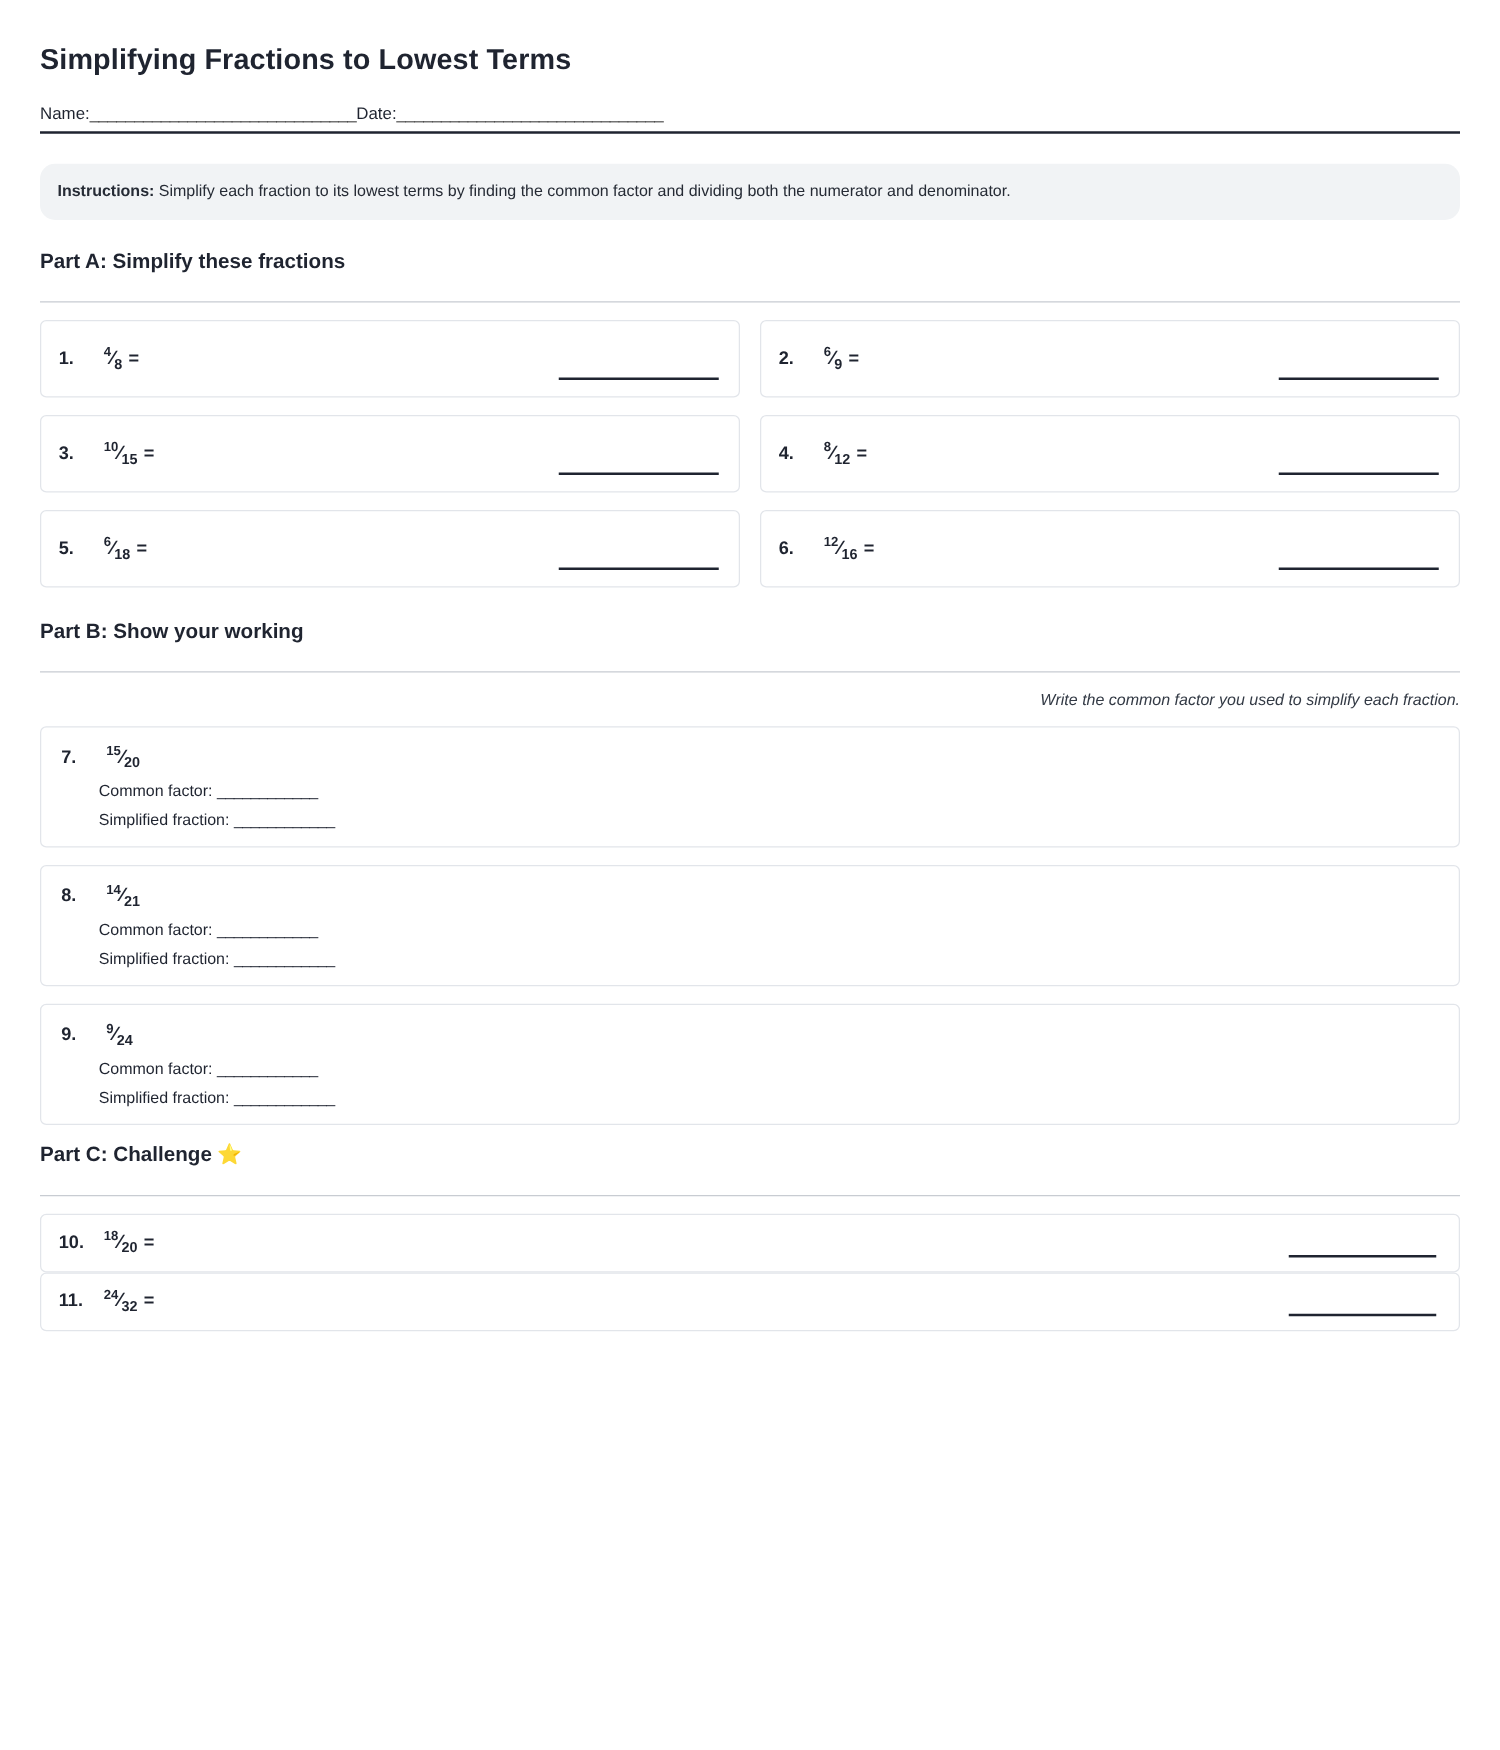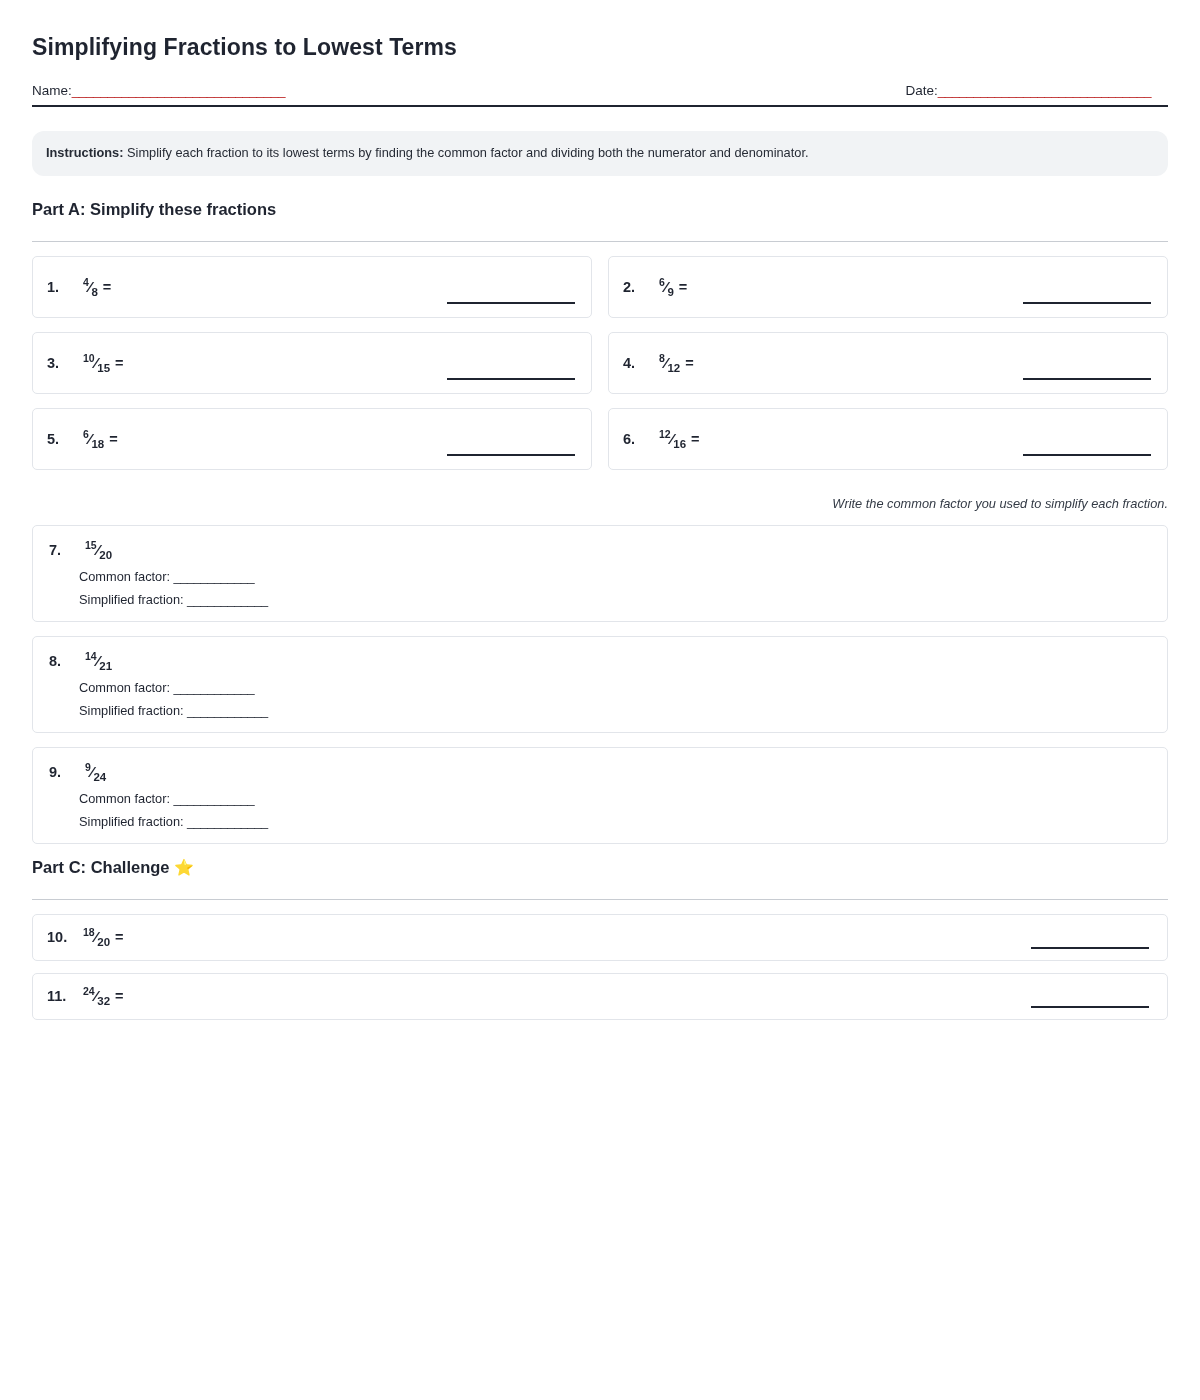--- a/index.html
+++ b/index.html
@@ -25,34 +25,34 @@
     font-size: 23px;
     font-weight: bold;
     color: #1f2430;
     margin: 8px 0 22px 0;
     letter-spacing: 0.1px;
   }
 
   
   .namedate {
     display: flex;
-    justify-content: space-between;
+    justify-content: flex-start;
     align-items: flex-end;
     font-size: 13.5px;
     color: #1f2430;
     padding-bottom: 7px;
     border-bottom: 2.5px solid #1f2430;
     margin-bottom: 24px;
   }
   .nd-field { display: flex; align-items: baseline; white-space: pre; }
   .nd-label { font-size: 13.5px; }
   .nd-blank {
     font-size: 13.5px;
     letter-spacing: -0.4px;
-    color: #b91c1c;
+    color: #404040;
   }
   .nd-right { margin-right: 17px; }
 
   
   .instructions {
     background: #f1f3f5;
     border-radius: 12px;
     padding: 13px 14px;
     font-size: 12.8px;
     line-height: 1.45;
@@ -145,21 +145,20 @@
   
   .cbox {
     border: 1px solid #e2e5ea;
     border-radius: 5px;
     background: #ffffff;
     height: 47px;
     padding: 0 14px;
     display: flex;
     align-items: center;
     position: relative;
-    margin-bottom: 12px;
   }
   .cbox .answer-line { right: 18px; bottom: 11px; width: 118px; }
   .sec-c-wrap { margin-top: 2px; }
 </style>
 </head>
 <body>
 
 <div class="page">
 
   <div class="worksheet-title">Simplifying Fractions to Lowest Terms</div>
@@ -219,20 +218,21 @@
 
     <div class="qbox">
       <span class="qnum">6.</span>
       <span class="frac"><span class="num">12</span><span class="sl">⁄</span><span class="den">16</span></span>
       <span class="qeq">=</span>
       <span class="answer-line"></span>
     </div>
 
   </div>
 
+  <div class="section-head">Part B: Show your working</div>
   <div class="section-note">Write the common factor you used to simplify each fraction.</div>
 
   <div class="workbox">
     <div class="work-head">
       <span class="qnum">7.</span>
       <span class="frac"><span class="num">15</span><span class="sl">⁄</span><span class="den">20</span></span>
     </div>
     <div class="work-line"><span>Common factor: </span><span class="work-blank">____________</span></div>
     <div class="work-line"><span>Simplified fraction: </span><span class="work-blank">____________</span></div>
   </div>

